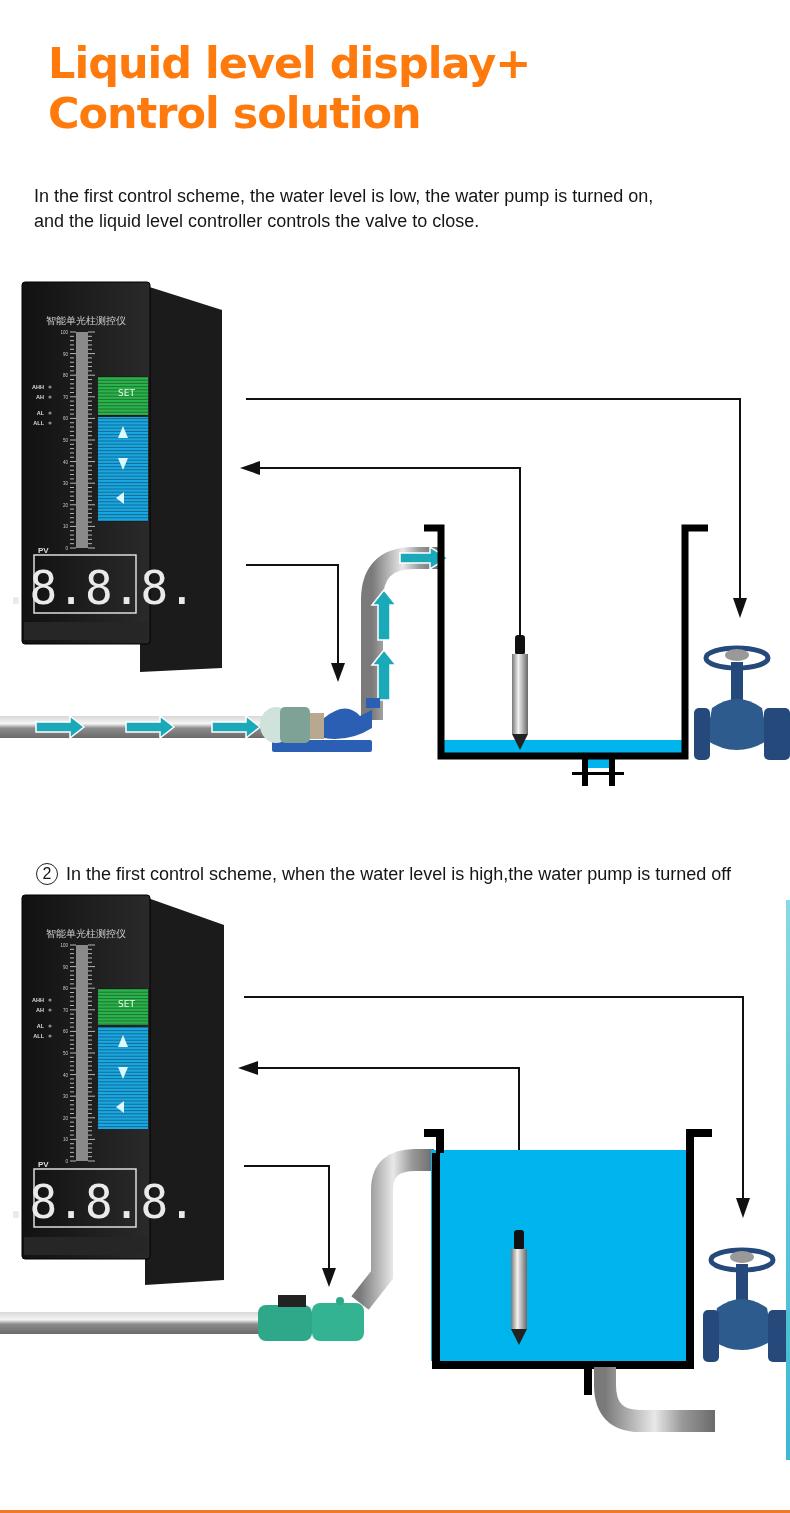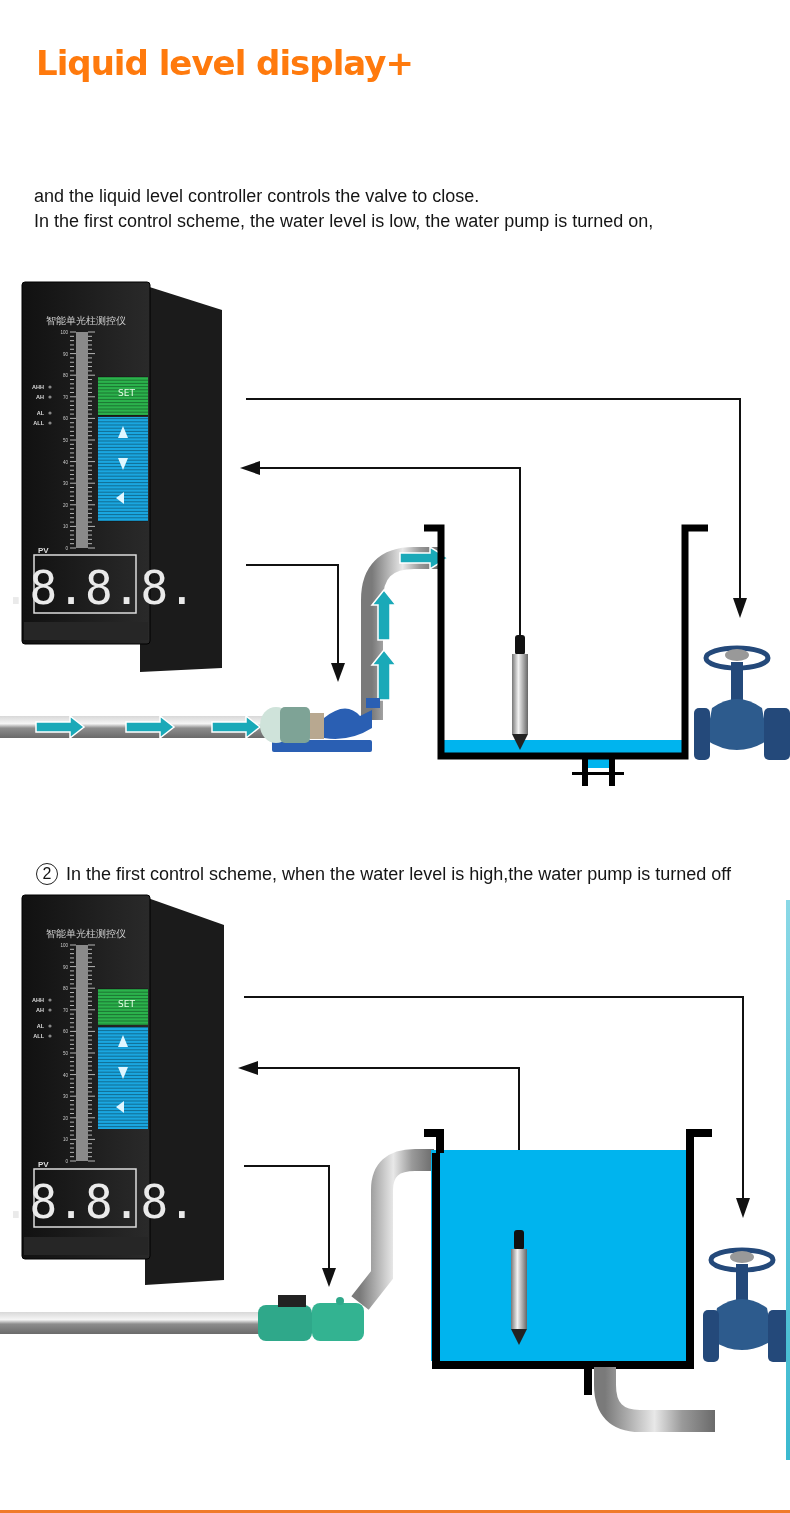--- a/index.html
+++ b/index.html
@@ -1,45 +1,46 @@
 <!DOCTYPE html>
 <html><head>
 <meta charset="utf-8">
 <style>
   * { box-sizing: border-box; margin: 0; padding: 0; }
   html, body { width: 790px; height: 1513px; background: #ffffff; overflow: hidden; }
   body { position: relative; font-family: "Liberation Sans", sans-serif; color: #111; }
 
-  .title { position: absolute; left: 36px; top: 38px; color: #ff7a0d; font-family: "DejaVu Sans", sans-serif;
-    font-weight: bold; font-size: 34px; line-height: 50px; letter-spacing: -1px; }
+  .title { position: absolute; left: 48px; top: 38px; color: #ff7a0d; font-family: "DejaVu Sans", sans-serif;
+    font-weight: bold; font-size: 43px; line-height: 50px; letter-spacing: -1px; }
   .desc { position: absolute; left: 34px; font-family: "Liberation Sans", sans-serif; font-size: 18px; line-height: 25px; color: #151515; }
   .desc1 { top: 184px; width: 750px; }
   .desc2 { top: 835px; width: 750px; left: 36px; margin-top: 27px; }
   .desc2 .num { display: inline-block; width: 22px; height: 22px; border: 1.5px solid #222; border-radius: 50%;
     text-align: center; font-size: 16px; line-height: 19px; margin-right: 8px; vertical-align: 1px; }
   .desc2 .line2 { display: block; padding-left: 32px; }
 
   .scene { position: absolute; left: 0; width: 790px; }
   .scene1 { top: 270px; height: 530px; }
   .scene2 { top: 885px; height: 560px; }
   svg { position: absolute; left: 0; top: 0; }
 
   .bottom-rule { position: absolute; left: 0; top: 1510px; width: 790px; height: 3px; background: #f07a2a; }
   .right-edge { position: absolute; left: 786px; top: 900px; width: 4px; height: 560px; background: linear-gradient(#8ad8e6, #3bb9cf); }
 </style>
 </head>
 <body>
 
 <div class="title">
   <div>Liquid level display+</div>
+  <div>Control solution</div>
 </div>
 
 <div class="desc desc1">
+  <div>In the first control scheme, the water level is low, the water pump is turned on,</div>
   <div>and the liquid level controller controls the valve to close.</div>
-  <div>In the first control scheme, the water level is low, the water pump is turned on,</div>
 </div>
 
 <div class="scene scene1">
   <svg width="790" height="530" viewBox="0 0 790 530">
     <defs>
       <linearGradient id="pipeH" x1="0" y1="0" x2="0" y2="1">
         <stop offset="0" stop-color="#d8d8d8"></stop>
           <stop offset="0.35" stop-color="#f5f5f5"></stop>
         <stop offset="0.55" stop-color="#8d8d8d"></stop>
           <stop offset="1" stop-color="#6a6a6a"></stop>

